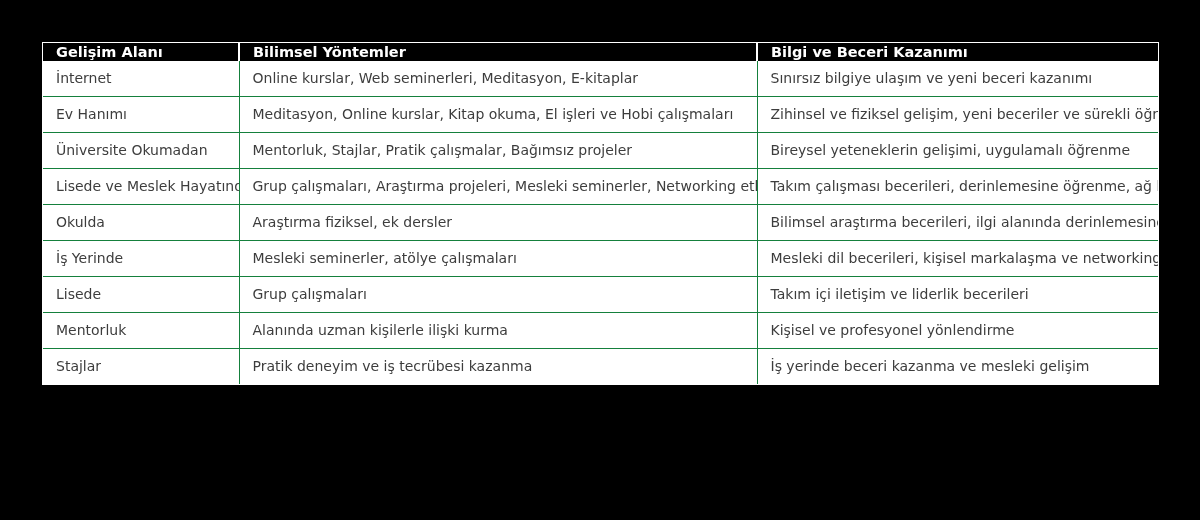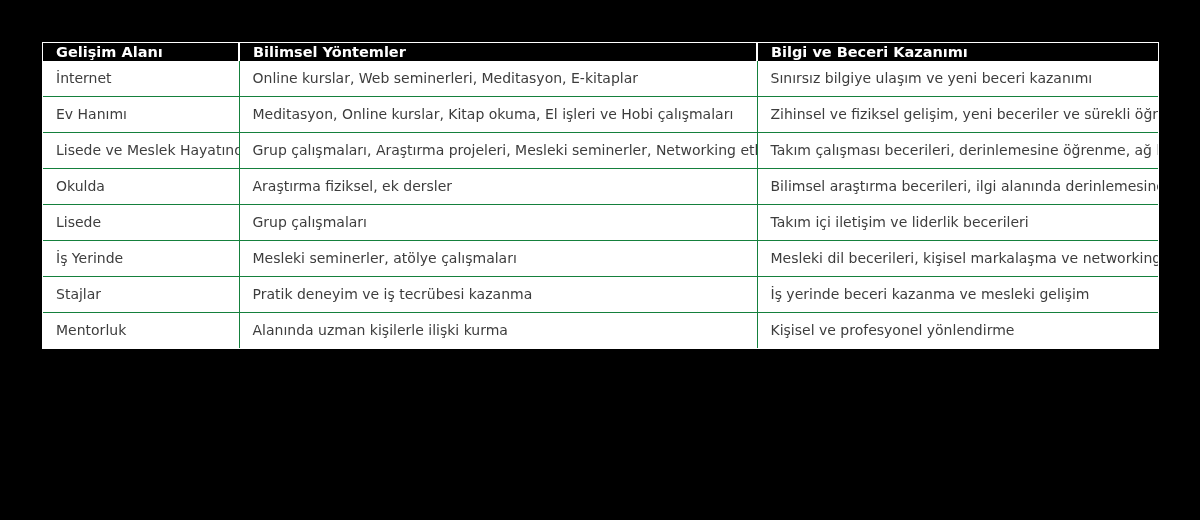--- a/index.html
+++ b/index.html
@@ -94,45 +94,50 @@
             <td>İnternet</td>
             <td>Online kurslar, Web seminerleri, Meditasyon, E-kitaplar</td>
             <td>Sınırsız bilgiye ulaşım ve yeni beceri kazanımı</td>
           </tr>
           <tr>
             <td>Ev Hanımı</td>
             <td>Meditasyon, Online kurslar, Kitap okuma, El işleri ve Hobi çalışmaları</td>
             <td>Zihinsel ve fiziksel gelişim, yeni beceriler ve sürekli öğrenim</td>
           </tr>
           <tr>
+            <td>Üniversite Okumadan</td>
+            <td>Mentorluk, Stajlar, Pratik çalışmalar, Bağımsız projeler</td>
+            <td>Bireysel yeteneklerin gelişimi, uygulamalı öğrenme</td>
+          </tr>
+          <tr>
             <td>Lisede ve Meslek Hayatında</td>
             <td>Grup çalışmaları, Araştırma projeleri, Mesleki seminerler, Networking etkinlikleri</td>
             <td>Takım çalışması becerileri, derinlemesine öğrenme, ağ kurma</td>
           </tr>
           <tr>
             <td>Okulda</td>
             <td>Araştırma fiziksel, ek dersler</td>
             <td>Bilimsel araştırma becerileri, ilgi alanında derinlemesine bilgi</td>
           </tr>
           <tr>
+            <td>İş Yerinde</td>
+            <td>Mesleki seminerler, atölye çalışmaları</td>
+            <td>Mesleki dil becerileri, kişisel markalaşma ve networking</td>
+          </tr>
+          <tr>
             <td>Lisede</td>
             <td>Grup çalışmaları</td>
             <td>Takım içi iletişim ve liderlik becerileri</td>
           </tr>
           <tr>
-            <td>İş Yerinde</td>
-            <td>Mesleki seminerler, atölye çalışmaları</td>
-            <td>Mesleki dil becerileri, kişisel markalaşma ve networking</td>
+            <td>Mentorluk</td>
+            <td>Alanında uzman kişilerle ilişki kurma</td>
+            <td>Kişisel ve profesyonel yönlendirme</td>
           </tr>
           <tr>
             <td>Stajlar</td>
             <td>Pratik deneyim ve iş tecrübesi kazanma</td>
             <td>İş yerinde beceri kazanma ve mesleki gelişim</td>
-          </tr>
-          <tr>
-            <td>Mentorluk</td>
-            <td>Alanında uzman kişilerle ilişki kurma</td>
-            <td>Kişisel ve profesyonel yönlendirme</td>
           </tr>
         </tbody>
     </table>
   </div>
 </div>
 
 </body></html>

